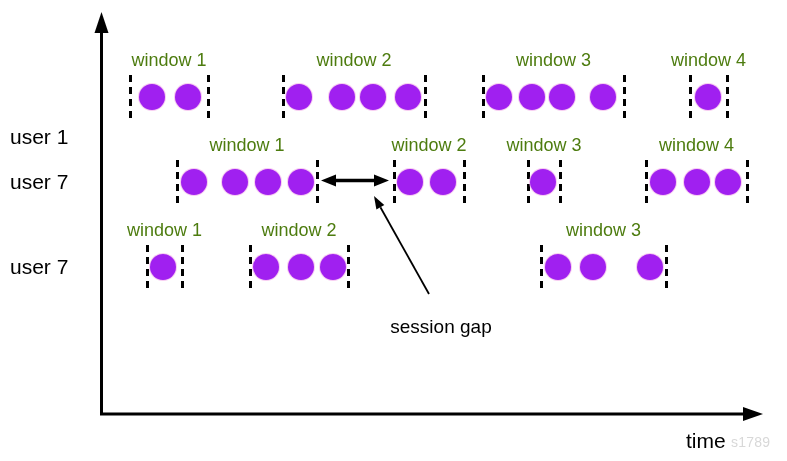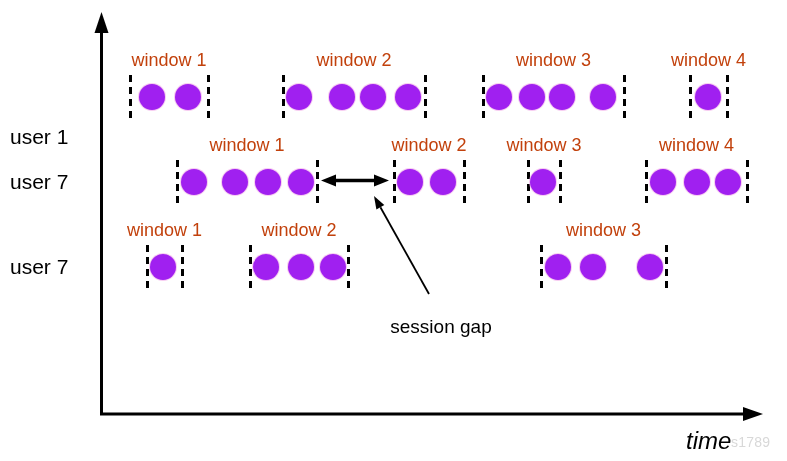--- a/index.html
+++ b/index.html
@@ -7,36 +7,36 @@
     position:relative; width:787px; height:461px; background:#ffffff;
     overflow:hidden; font-family:"Liberation Sans", sans-serif; color:#000;
   }
   #overlay { position:absolute; left:0; top:0; width:787px; height:461px; }
   .user-label {
     position:absolute; left:10px; font-size:21px; line-height:24px; color:#000;
     white-space:nowrap;
   }
   .window-label {
     position:absolute; width:160px; margin-left:-80px; text-align:center;
-    font-size:18px; line-height:20px; color:#c2410c; white-space:nowrap;
+    font-size:18px; line-height:20px; color:#4d7c0f; white-space:nowrap;
   }
   .window-bound {
     position:absolute; width:3px; height:44px;
     background:repeating-linear-gradient(to bottom, #000 0px, #000 7px, transparent 7px, transparent 12px);
   }
   .event-dot {
     position:absolute; width:26px; height:26px; border-radius:50%;
     box-shadow:0 0 0 1px rgba(240,160,230,0.55);
   }
   #gap-label {
     position:absolute; left:376px; top:316px; width:130px; text-align:center;
     font-size:19px; line-height:22px; color:#000;
   }
   #time-label {
-    position:absolute; left:686px; top:429px; font-size:24px; line-height:24px; color:#000;font-style:italic;
+    position:absolute; left:686px; top:429px; font-size:21px; line-height:24px; color:#000;
   }
   .watermark-seg {
     position:absolute; top:434px; font-size:14px; line-height:16px;
     color:#d8d8d8; letter-spacing:0.2px; white-space:nowrap;
   }
   #wm-prefix { left:557px; }
   #wm-suffix { left:731px; }
 </style>
 </head>
 <body>

